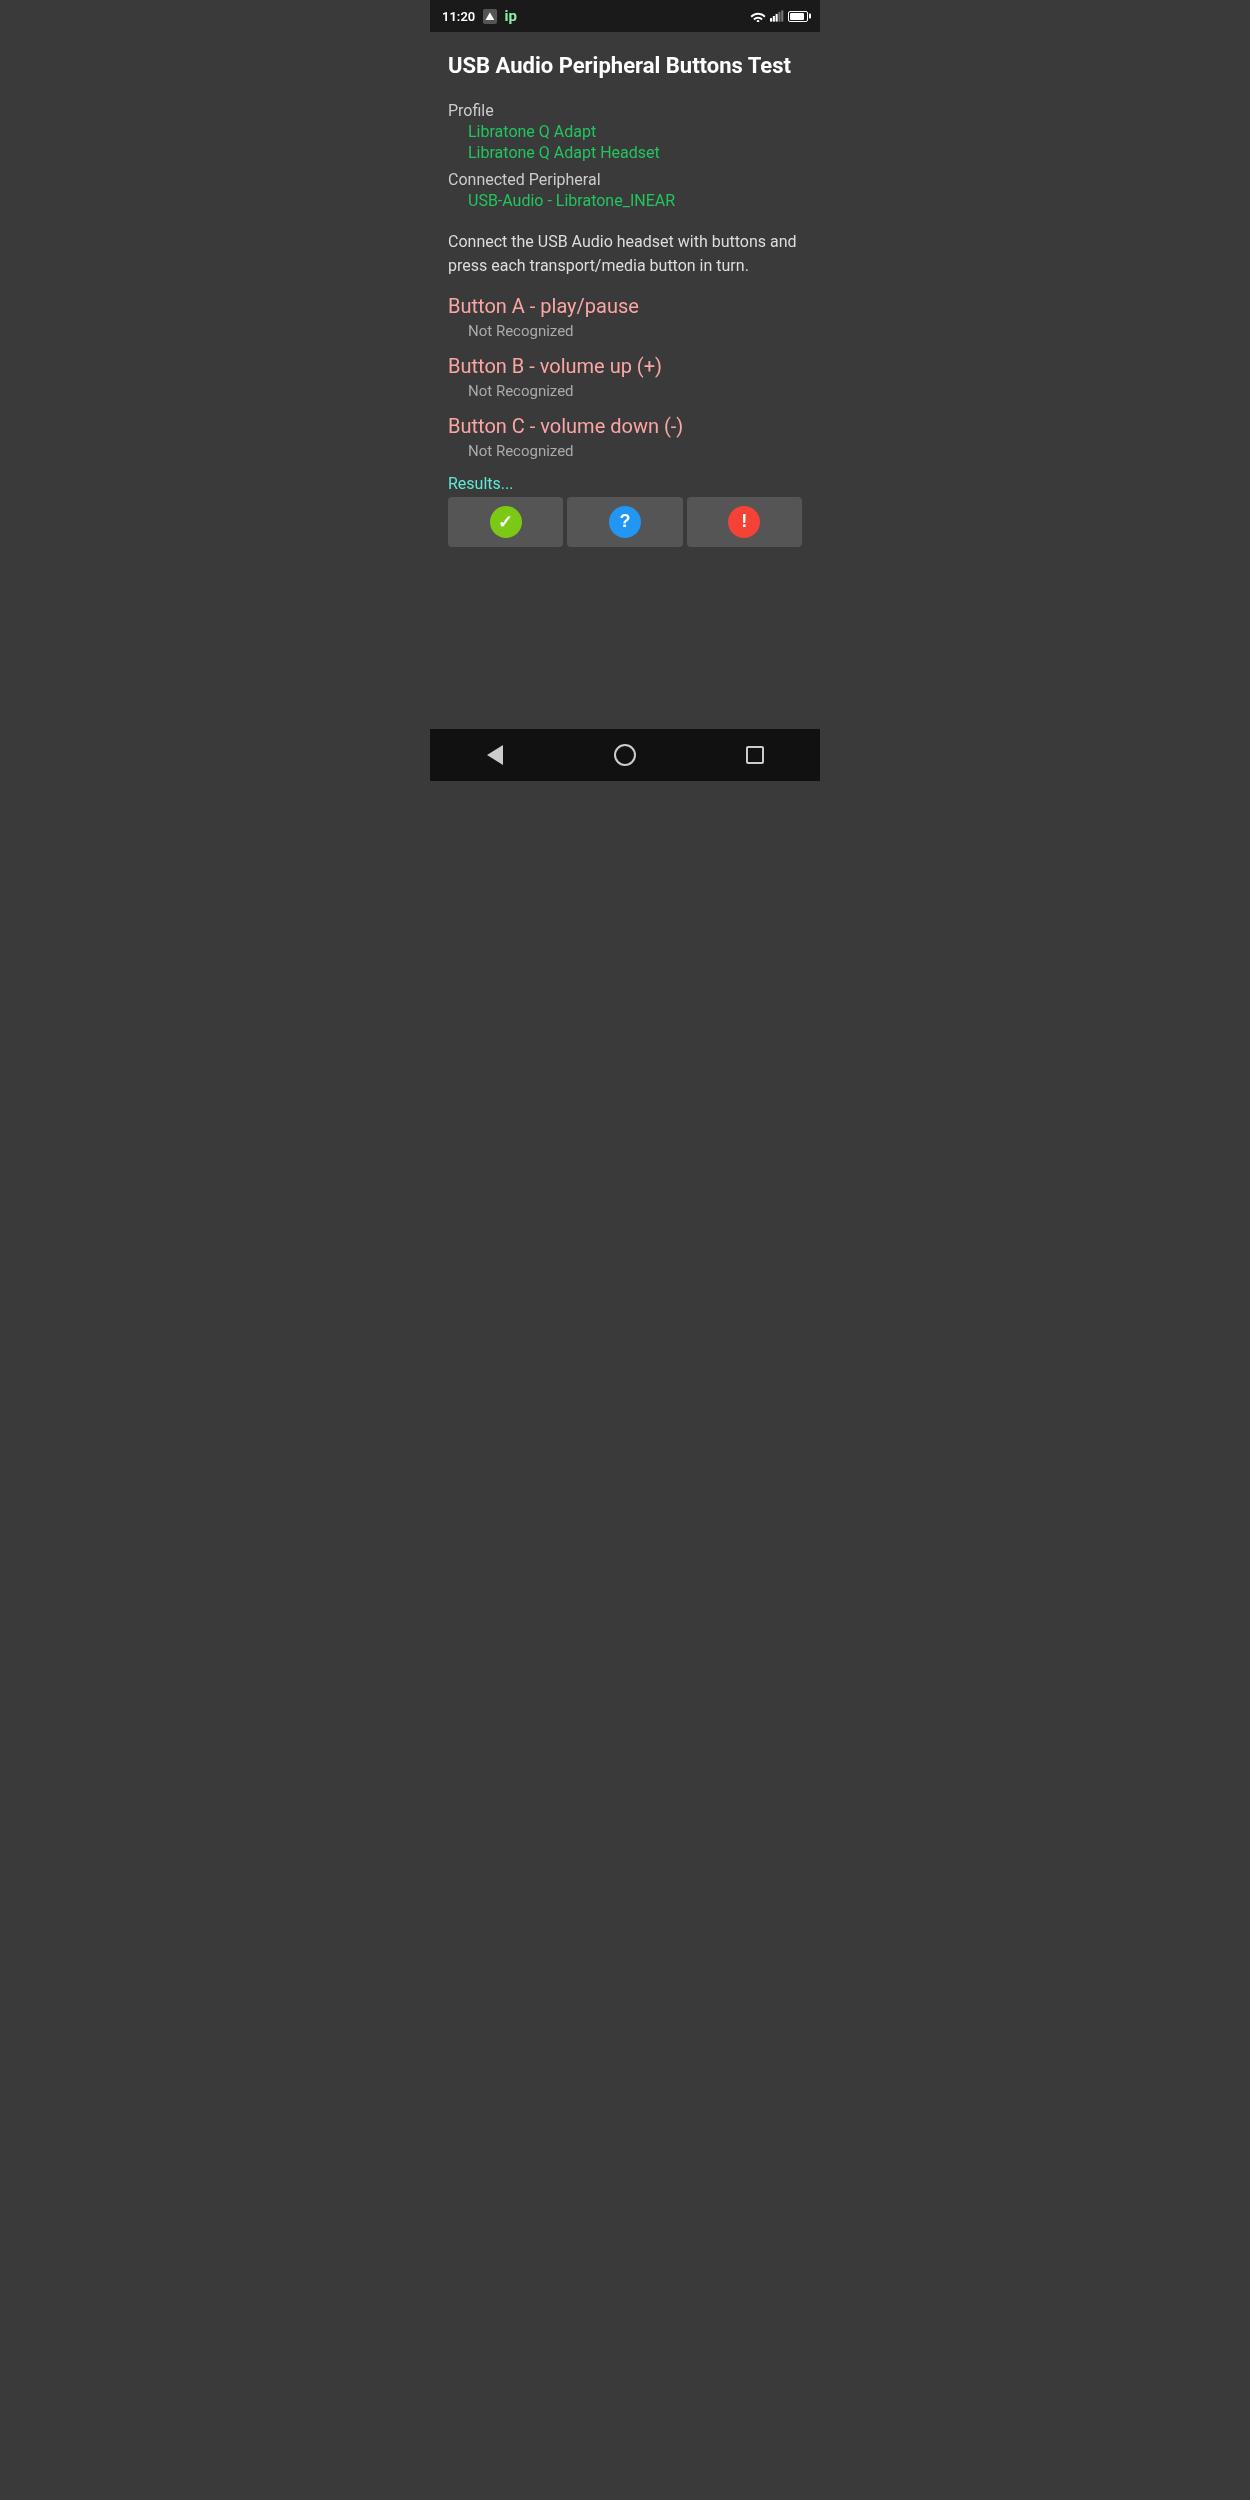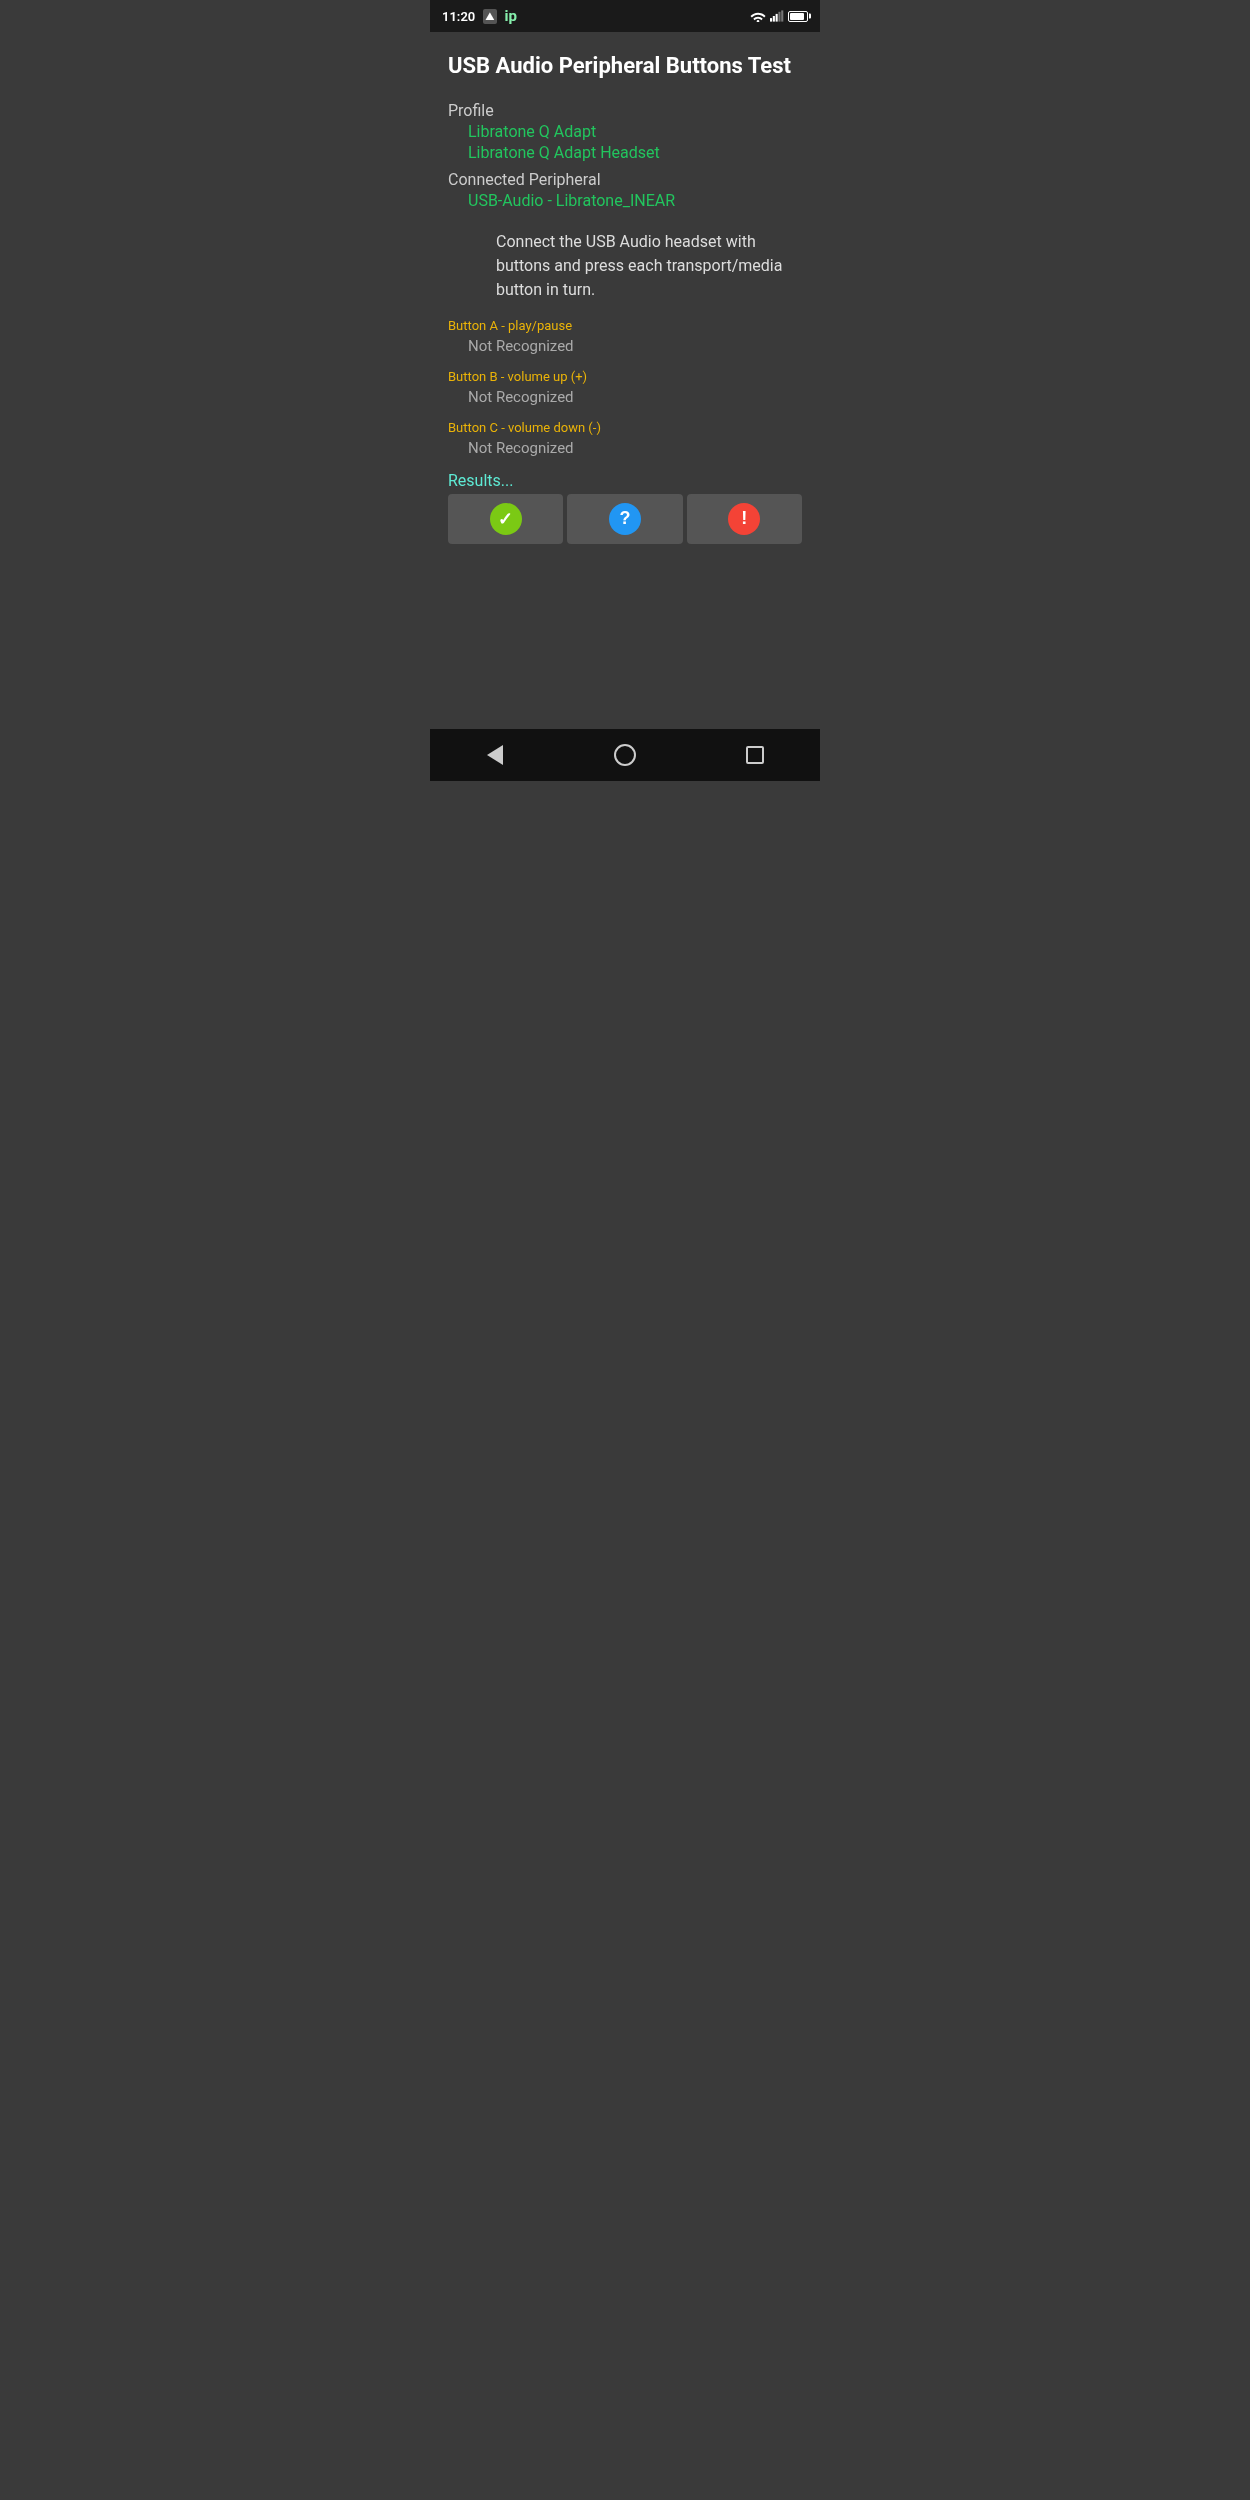--- a/index.html
+++ b/index.html
@@ -122,30 +122,29 @@
       padding-left: 20px;
       margin-bottom: 2px;
     }
 
     .instruction-text {
       font-size: 16px;
       color: #dddddd;
       line-height: 1.5;
       margin-top: 12px;
       margin-bottom: 16px;
-      margin-left: 48px;
     }
 
     .button-section {
       margin-bottom: 14px;
     }
 
     .button-label {
-      font-size: 13px;
-      color: #eab308;
+      font-size: 20px;
+      color: #fca5a5;
       margin-bottom: 4px;
     }
 
     .button-status {
       font-size: 15px;
       color: #aaaaaa;
       padding-left: 20px;
     }
 
     .results-label {

